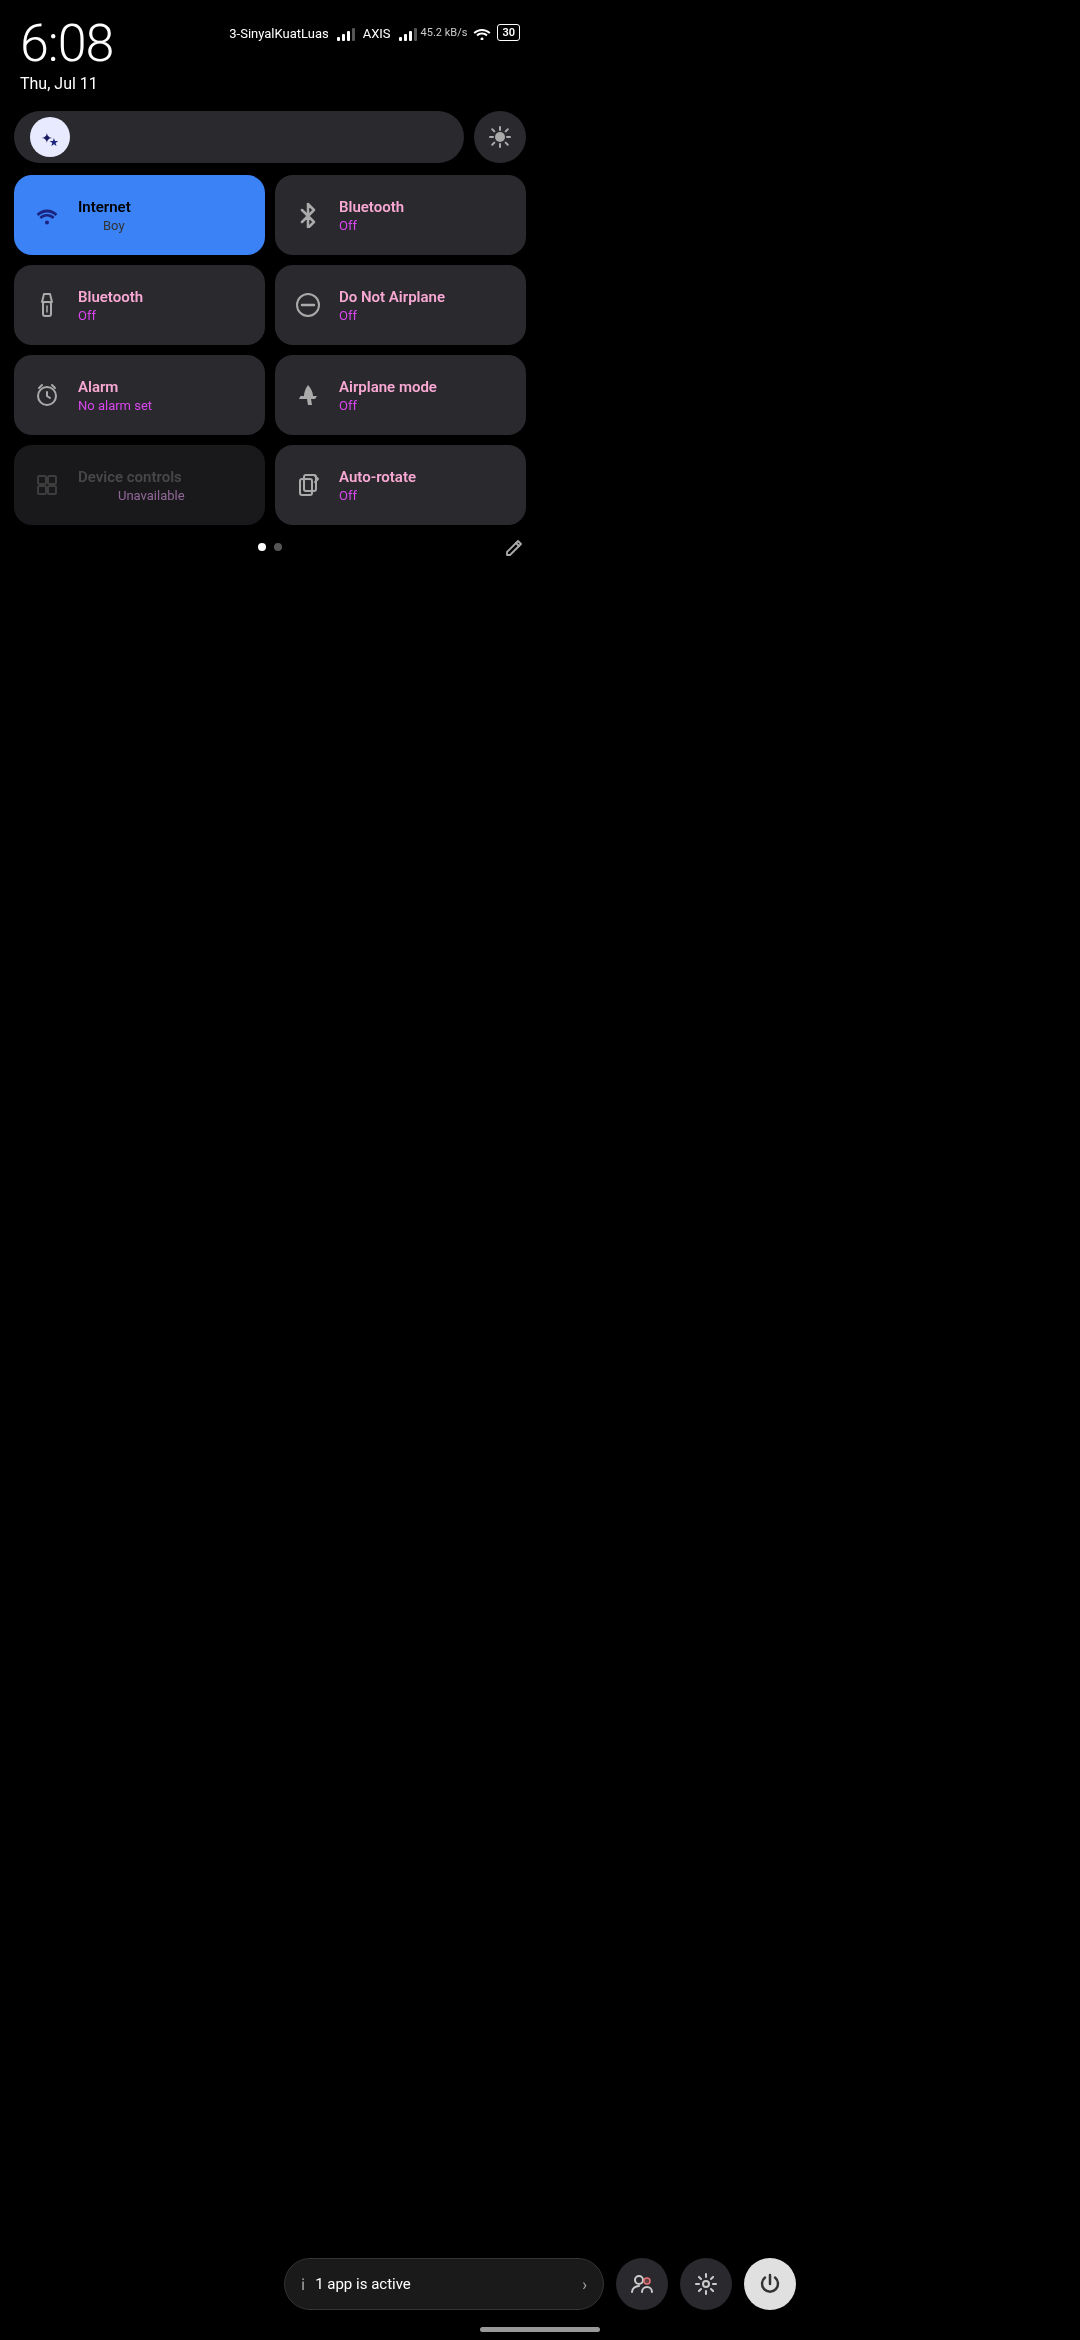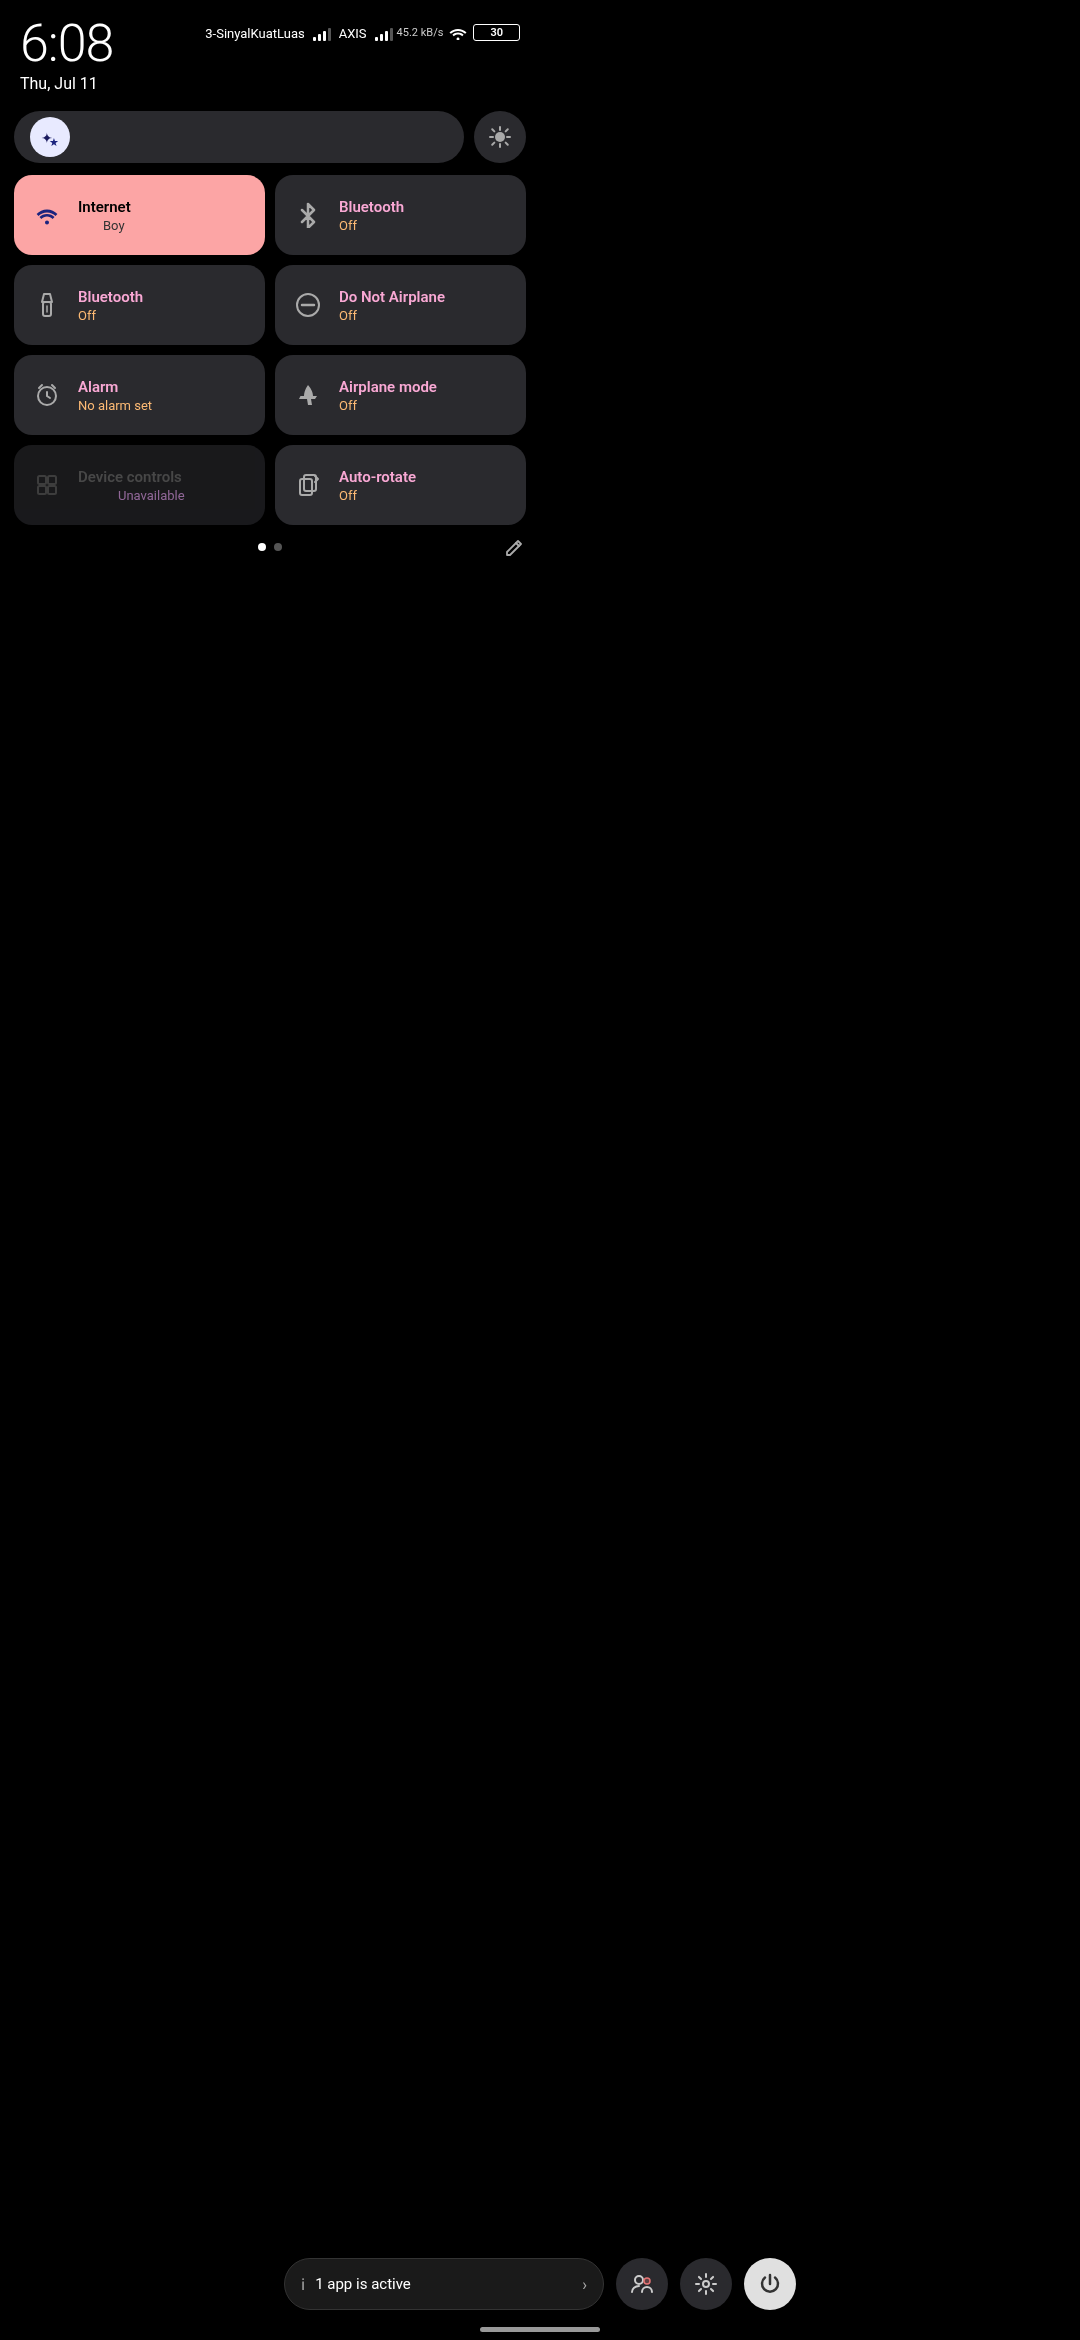--- a/index.html
+++ b/index.html
@@ -77,21 +77,21 @@
       gap: 6px;
       font-size: 12px;
       color: #ccc;
     }
 
     .battery-icon {
       display: inline-flex;
       align-items: center;
       border: 1.5px solid #fff;
       border-radius: 3px;
-      padding: 1px 16px;
+      padding: 1px 4px;
       font-size: 11px;
       font-weight: 600;
       color: #fff;
       position: relative;
       gap: 2px;
     }
 
     .wifi-icon {
       font-size: 15px;
     }
@@ -155,21 +155,21 @@
       border-radius: 18px;
       padding: 18px 16px;
       display: flex;
       align-items: center;
       gap: 14px;
       cursor: pointer;
       min-height: 80px;
     }
 
     .tile.active {
-      background: #fca5a5;
+      background: #3b82f6;
       color: #000;
     }
 
     .tile-icon {
       width: 34px;
       height: 34px;
       display: flex;
       align-items: center;
       justify-content: center;
       font-size: 22px;
@@ -191,21 +191,21 @@
       color: #f9a8d4;
       line-height: 1.2;
     }
 
     .tile.active .tile-title {
       color: #000;
     }
 
     .tile-subtitle {
       font-size: 13px;
-      color: #fdba74;
+      color: #d946ef;
       margin-top: 2px;
     }
 
     .tile.active .tile-subtitle {
       color: #333;
       margin-left: 25px;
     }
 
     .tile.disabled .tile-title {
       color: #777;

